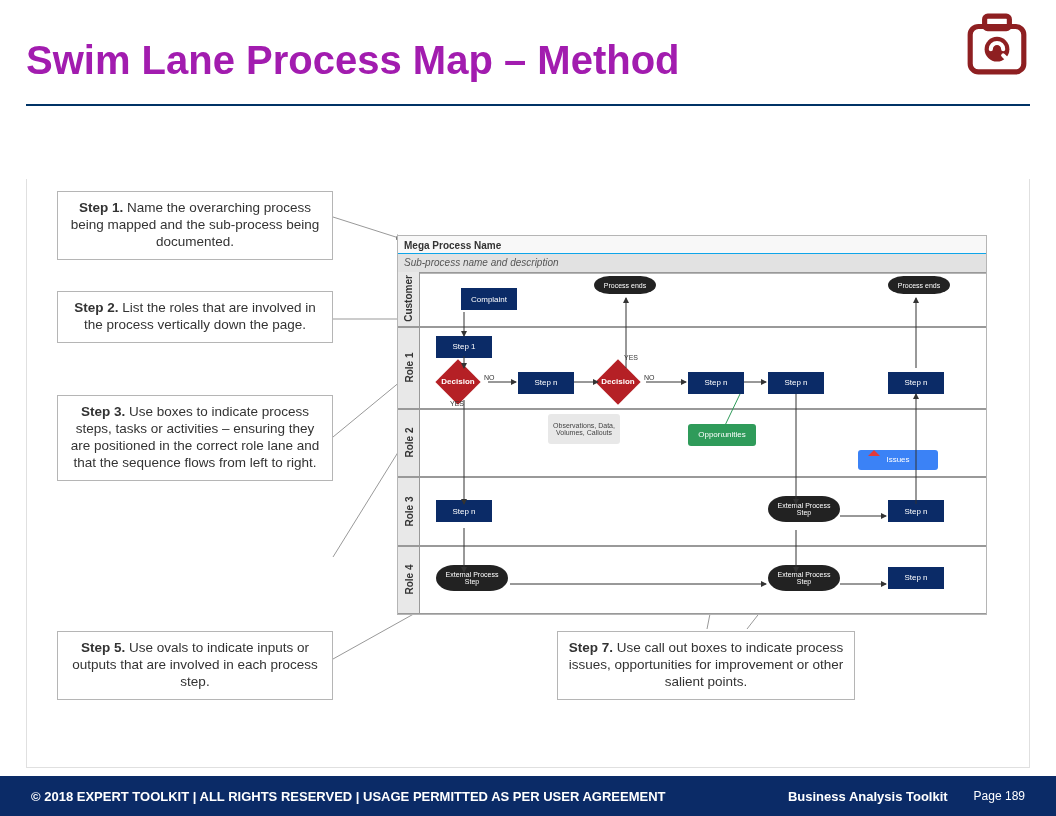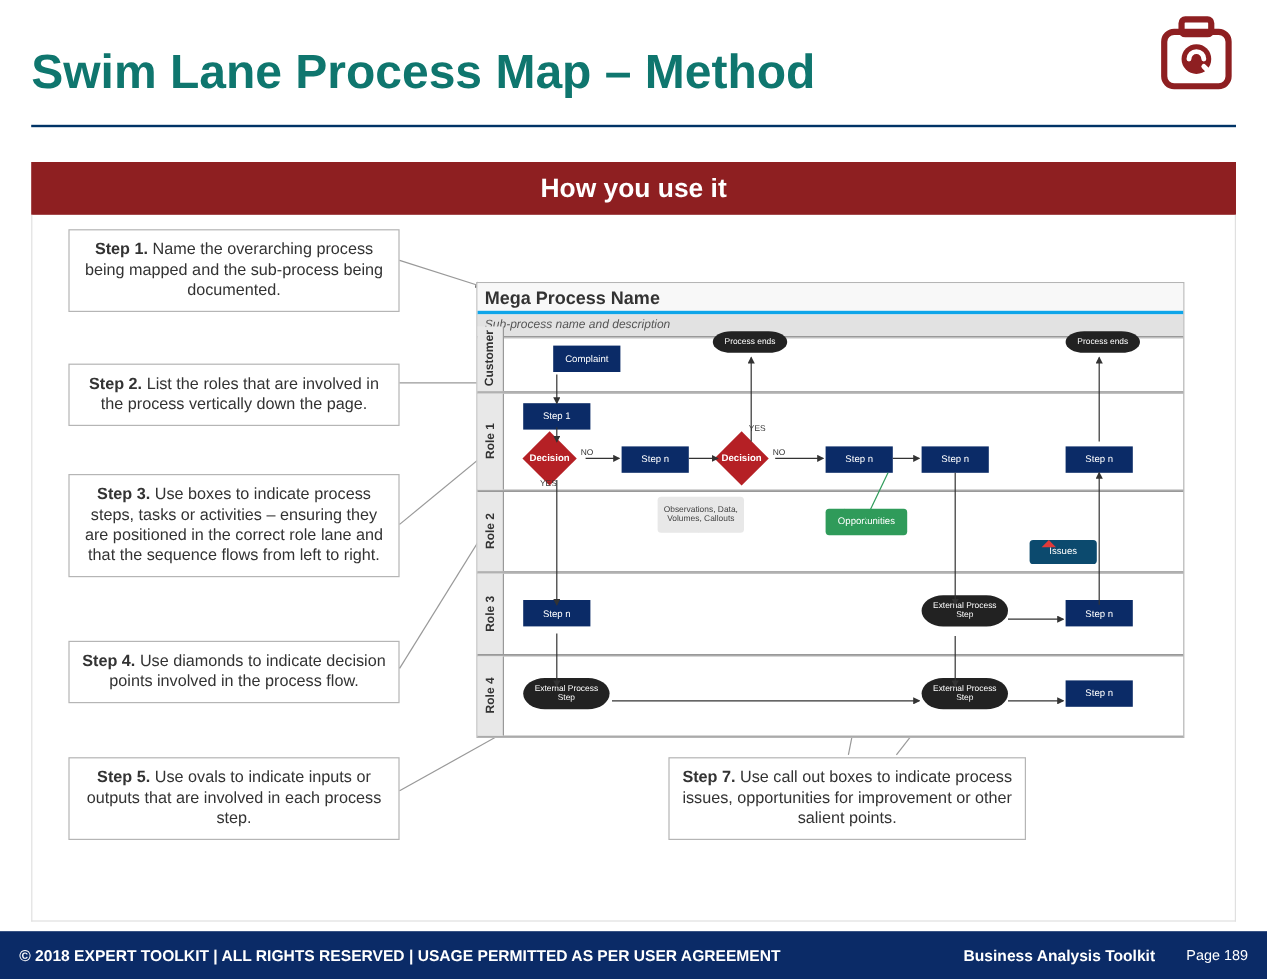--- a/index.html
+++ b/index.html
@@ -21,21 +21,21 @@
   }
   .header {
     position: absolute;
     left: 26px;
     right: 26px;
     top: 38px;
     height: 68px;
     border-bottom: 2px solid #003366;
   }
   .title {
-    color: #0f766e;
+    color: #a21caf;
     font-size: 40px;
     font-weight: 700;
     letter-spacing: 0px;
   }
   .logo {
     position: absolute;
     right: 26px;
     top: 10px;
     width: 66px;
     height: 66px;
@@ -67,21 +67,21 @@
     background: #fff;
     padding: 8px 10px;
     font-size: 13.5px;
     line-height: 1.25;
     text-align: center;
     width: 276px;
     left: 30px;
   }
   .explain b { font-weight: 700; }
   #exp1 { top: 12px; }
-  #exp2 { top: 124px; }
+  #exp2 { top: 112px; }
   #exp3 { top: 216px; height: auto; }
   #exp4 { top: 355px; }
   #exp5 { top: 452px; }
   #exp6 {
     left: 530px;
     top: 452px;
     width: 298px;
   }
   .diagram {
     position: absolute;
@@ -90,23 +90,23 @@
     width: 590px;
     height: 380px;
     border: 1px solid #b5b5b5;
     background: #fff;
   }
   .diagram-head {
     border-bottom: 1px solid #b5b5b5;
   }
   .diag-h1 {
     font-weight: 700;
-    font-size: 15px;
+    font-size: 10px;
     padding: 4px 6px 2px;
-    border-bottom: 3px solid #0ea5e9;
+    border-bottom: 1px solid #0ea5e9;
     background: #f8f8f8;
   }
   .diag-h2 {
     font-style: italic;
     font-size: 10px;
     padding: 3px 6px 4px;
     background: #e2e2e2;
     color: #555;
     border-bottom: 1px solid #999;
   }
@@ -200,21 +200,21 @@
     border-radius: 3px;
   }
   .callout::after {
     content: "";
     position: absolute;
     top: -6px; left: 10px;
     border: 6px solid transparent;
     border-bottom-color: inherit;
   }
   .callout-green { background: #2f9b5a; border-bottom-color: #2f9b5a; width: 68px; height: 22px; }
-  .callout-red { background: #0c4a6e; border-bottom-color: #e23a3a; width: 56px; height: 20px; }
+  .callout-red { background: #3b82f6; border-bottom-color: #e23a3a; width: 80px; height: 20px; }
   .callout-grey {
     background: #e8e8e8;
     color: #444;
     width: 72px; height: 30px;
     font-size: 7px;
     text-align: center;
     line-height: 1;
     padding: 2px;
   }
   .callout-grey::after { border-bottom-color: #e8e8e8; top: auto; bottom: -6px; left: 28px; transform: rotate(180deg);}
@@ -224,21 +224,21 @@
     color: #333;
   }
   .footer {
     position: absolute;
     left: 0; right: 0; bottom: 0;
     height: 40px;
     background: #0b2b67;
     color: #fff;
     display: flex;
     align-items: center;
-    padding: 0 16px;
+    padding: 0 31px;
     font-size: 13px;
   }
   .footer .copy { flex: 1; font-weight: 600; }
   .footer .brand { font-weight: 600; margin-right: 26px; }
   .footer .page-num { font-size: 12px; }
   .connector {
     position: absolute;
     pointer-events: none;
   }
 </style>
@@ -254,41 +254,34 @@
   <div class="logo">
     <svg viewBox="0 0 64 64">
       <rect x="6" y="16" width="52" height="44" rx="8" fill="none" stroke="#8e1f21" stroke-width="5"></rect>
       <rect x="20" y="6" width="24" height="12" rx="3" fill="none" stroke="#8e1f21" stroke-width="5"></rect>
       <circle cx="32" cy="38" r="12" fill="#8e1f21"></circle>
       <path d="M26 38 a6 6 0 1 1 12 0" fill="none" stroke="#fff" stroke-width="4" stroke-linecap="round"></path>
       <line x1="38" y1="44" x2="44" y2="50" stroke="#fff" stroke-width="4" stroke-linecap="round"></line>
     </svg>
   </div>
 
-  <div class="subbanner">
-    <span>How you use it</span>
-  </div>
 
   <div class="body-area">
 
     <div class="explain" id="exp1">
       <b>Step 1.</b>
       <span>Name the overarching process being mapped and the sub-process being documented.</span>
     </div>
     <div class="explain" id="exp2">
       <b>Step 2.</b>
       <span>List the roles that are involved in the process vertically down the page.</span>
     </div>
     <div class="explain" id="exp3">
       <b>Step 3.</b>
       <span>Use boxes to indicate process steps, tasks or activities – ensuring they are positioned in the correct role lane and that the sequence flows from left to right.</span>
-    </div>
-    <div class="explain" id="exp4">
-      <b>Step 4.</b>
-      <span>Use diamonds to indicate decision points involved in the process flow.</span>
     </div>
     <div class="explain" id="exp5">
       <b>Step 5.</b>
       <span>Use ovals to indicate inputs or outputs that are involved in each process step.</span>
     </div>
     <div class="explain" id="exp6">
       <b>Step 7.</b>
       <span>Use call out boxes to indicate process issues, opportunities for improvement or other salient points.</span>
     </div>
 

